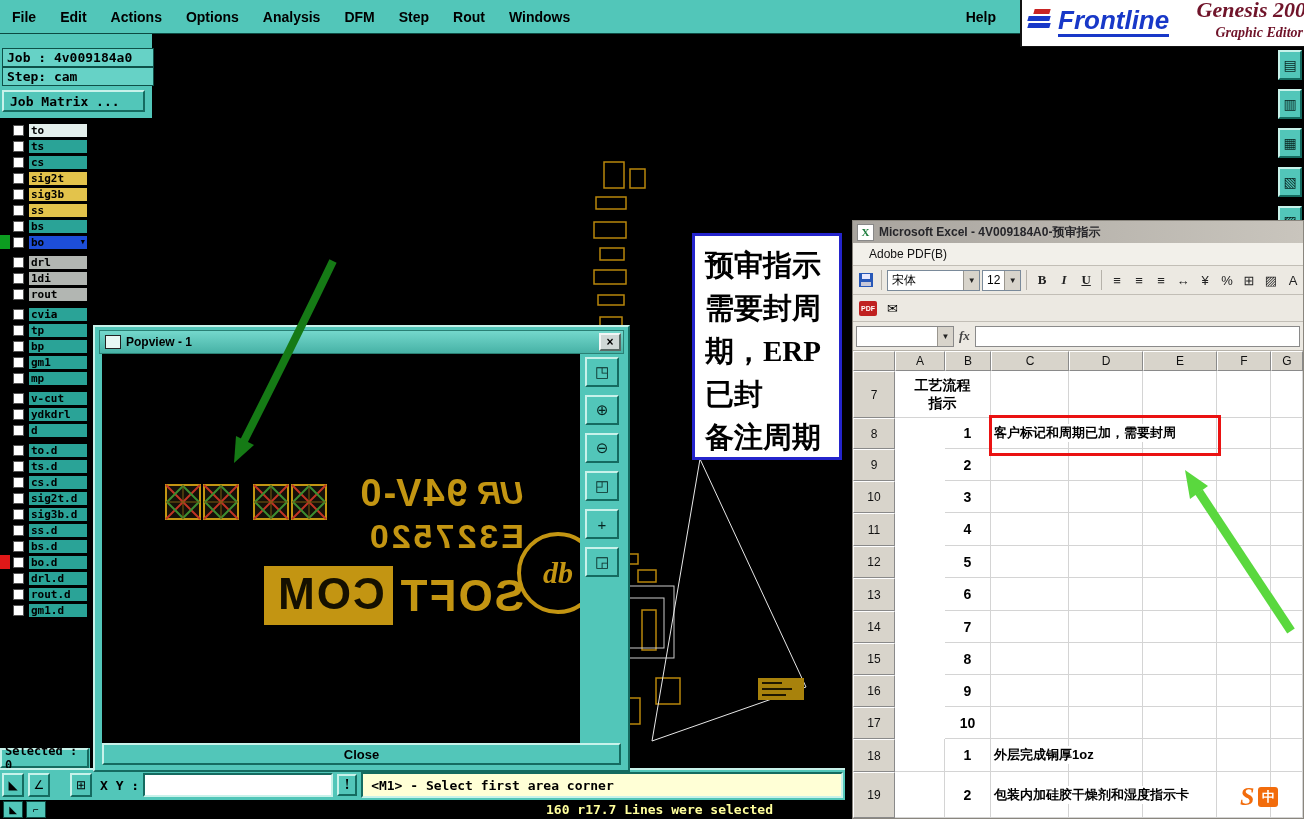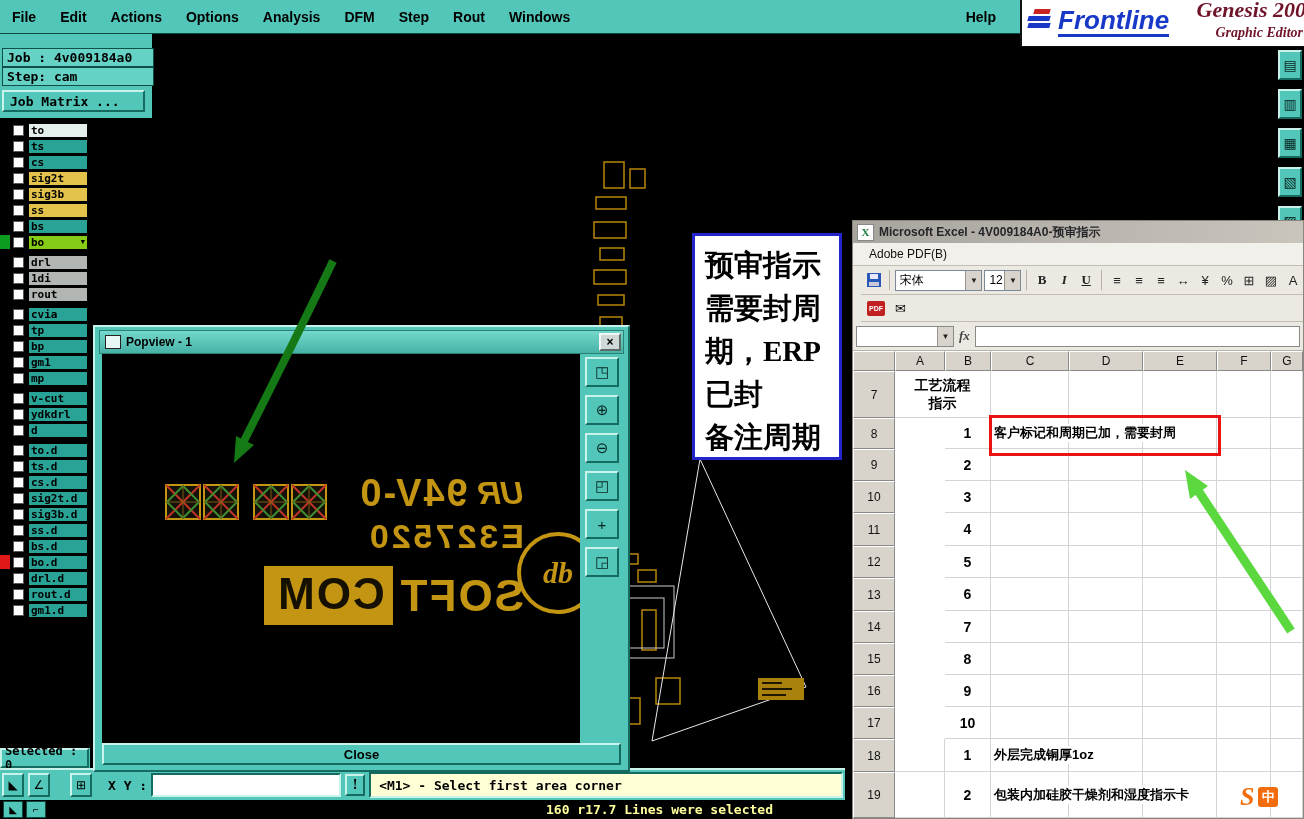--- a/index.html
+++ b/index.html
@@ -39,40 +39,40 @@
   .layer-list{position:absolute;left:0;top:118px;width:90px;height:630px;background:#000;z-index:3;
       padding-top:4px;box-sizing:border-box;}
   .layer-group{margin-bottom:4px;}
   .layer-row{height:16px;display:flex;align-items:center;}
   .layer-mark{width:10px;height:14px;flex:0 0 10px;}
   .mark-green{background:#0c9c20;} .mark-red{background:#e01818;}
   .layer-checkbox{width:9px;height:9px;flex:0 0 9px;background:#fff;border:1px solid #555;margin-left:3px;}
   .layer-label{flex:1;height:13px;margin:0 2px 0 4px;border:1px solid #000;
       font:700 11px "DejaVu Sans Mono",monospace;display:flex;align-items:center;padding:0 2px;color:#000;}
   .style-teal{background:#2aa397;} .style-gold{background:#e3c34b;}
-  .style-gray{background:#b2b6b2;} .style-light{background:#e4efec;} .style-white{background:#84cc16;}
+  .style-gray{background:#b2b6b2;} .style-light{background:#e4efec;} .style-white{background:#1d4ed8;}
   .layer-dropdown{margin-left:auto;font-size:7px;}
   .selected-bar{position:absolute;left:0;top:748px;width:89px;height:20px;z-index:4;background:var(--teal);
       border:2px solid;border-color:var(--teal-hi) var(--teal-lo) var(--teal-lo) var(--teal-hi);
       font:700 12px "DejaVu Sans Mono",monospace;display:flex;align-items:center;padding-left:3px;box-sizing:border-box;}
 
   
   .canvas{position:absolute;left:90px;top:33px;width:1214px;height:767px;background:#000;z-index:1;overflow:hidden;}
 
   
   .side-toolbar{position:absolute;right:0;top:50px;width:26px;display:flex;flex-direction:column;gap:9px;z-index:5;}
   .side-tool{width:24px;height:30px;padding:0;display:flex;align-items:center;justify-content:center;}
   .side-glyph{font-size:14px;color:#07221e;}
 
   
   .statusbar{position:absolute;left:0;top:768px;width:845px;height:32px;background:var(--teal);z-index:8;
       display:flex;align-items:center;gap:4px;padding-left:2px;box-sizing:border-box;border-top:2px solid var(--teal-hi);}
   .status-tool{width:22px;height:24px;padding:0;display:flex;align-items:center;justify-content:center;font-size:12px;}
   .status-tool-gap{margin-left:16px;}
-  .xy-label{font:700 13px "DejaVu Sans Mono",monospace;margin-left:12px;white-space:nowrap;}
+  .xy-label{font:700 13px "DejaVu Sans Mono",monospace;margin-left:4px;white-space:nowrap;}
   .xy-input{width:186px;height:20px;background:#fff;}
   .alert-btn{width:20px;height:22px;font:700 14px "Liberation Serif",serif;display:flex;align-items:center;justify-content:center;padding:0;}
   .msgbox{flex:1;height:22px;background:#ffffd6;font:700 13px "DejaVu Sans Mono",monospace;
       display:flex;align-items:center;padding-left:8px;color:#000;margin-right:2px;}
   .console{position:absolute;left:0;top:800px;width:845px;height:19px;background:#000;z-index:8;display:flex;align-items:center;}
   .console-tool{width:20px;height:17px;margin-left:3px;background:var(--teal);border:1px solid #0c4a42;font-size:10px;padding:0;line-height:1;}
   .console-text{margin-left:500px;font:700 13px "DejaVu Sans Mono",monospace;color:#ffff9c;white-space:nowrap;}
 
   
   .popview{position:absolute;left:93px;top:325px;width:537px;height:447px;background:var(--teal);z-index:10;
@@ -117,21 +117,21 @@
       display:flex;flex-direction:column;z-index:20;border:1px solid #8a867e;box-sizing:border-box;}
   .xtitle{flex:0 0 22px;background:linear-gradient(90deg,#a8a49e,#c9c5bd);display:flex;align-items:center;gap:5px;padding-left:4px;}
   .xicon{width:15px;height:15px;background:#fff;border:1px solid #888;display:flex;align-items:center;justify-content:center;}
   .xicon span{font:900 11px "Liberation Serif",serif;color:#1c7c3c;}
   .xtitle-text{font:700 12px "Liberation Sans",sans-serif;color:#26262a;white-space:nowrap;}
   .xmenu{flex:0 0 24px;background:#f2f0ea;border-bottom:1px solid #c2beb6;display:flex;align-items:center;
       padding-left:8px;font-size:12px;color:#111;overflow:hidden;}
   .xmenu-item{padding:2px 8px;white-space:nowrap;}
   .xmenu2{flex:0 0 22px;}
   .xtoolbar{flex:0 0 28px;background:#ece9e2;border-bottom:1px solid #c2beb6;display:flex;align-items:center;
-      gap:2px;padding-left:3px;overflow:hidden;margin-left:8px;}
+      gap:2px;padding-left:3px;overflow:hidden;}
   .tb-sep{width:1px;height:20px;background:#b6b2aa;margin:0 3px;}
   .tb-btn{min-width:20px;height:20px;background:transparent;border:1px solid transparent;display:flex;
       align-items:center;justify-content:center;font-size:13px;color:#222;padding:0 2px;}
   .tb-bold{font-weight:900;font-family:"Liberation Serif",serif;}
   .tb-italic{font-style:italic;font-weight:700;font-family:"Liberation Serif",serif;}
   .tb-underline{text-decoration:underline;font-weight:700;font-family:"Liberation Serif",serif;}
   .save-ic{width:14px;height:14px;background:#2858b8;position:relative;display:inline-block;}
   .save-ic:before{content:"";position:absolute;left:3px;top:1px;width:8px;height:5px;background:#e8e8ff;}
   .save-ic:after{content:"";position:absolute;left:2px;bottom:1px;width:10px;height:4px;background:#c8c8d8;}
   .tb-combo{background:#fff;border:1px solid #7a8a9a;height:19px;display:flex;align-items:center;font-size:12px;padding-left:4px;box-sizing:content-box;}

